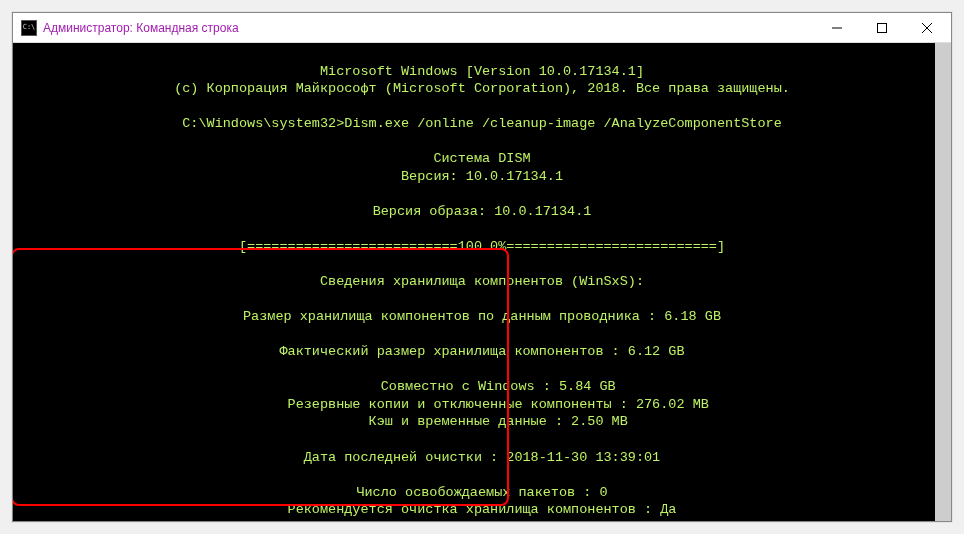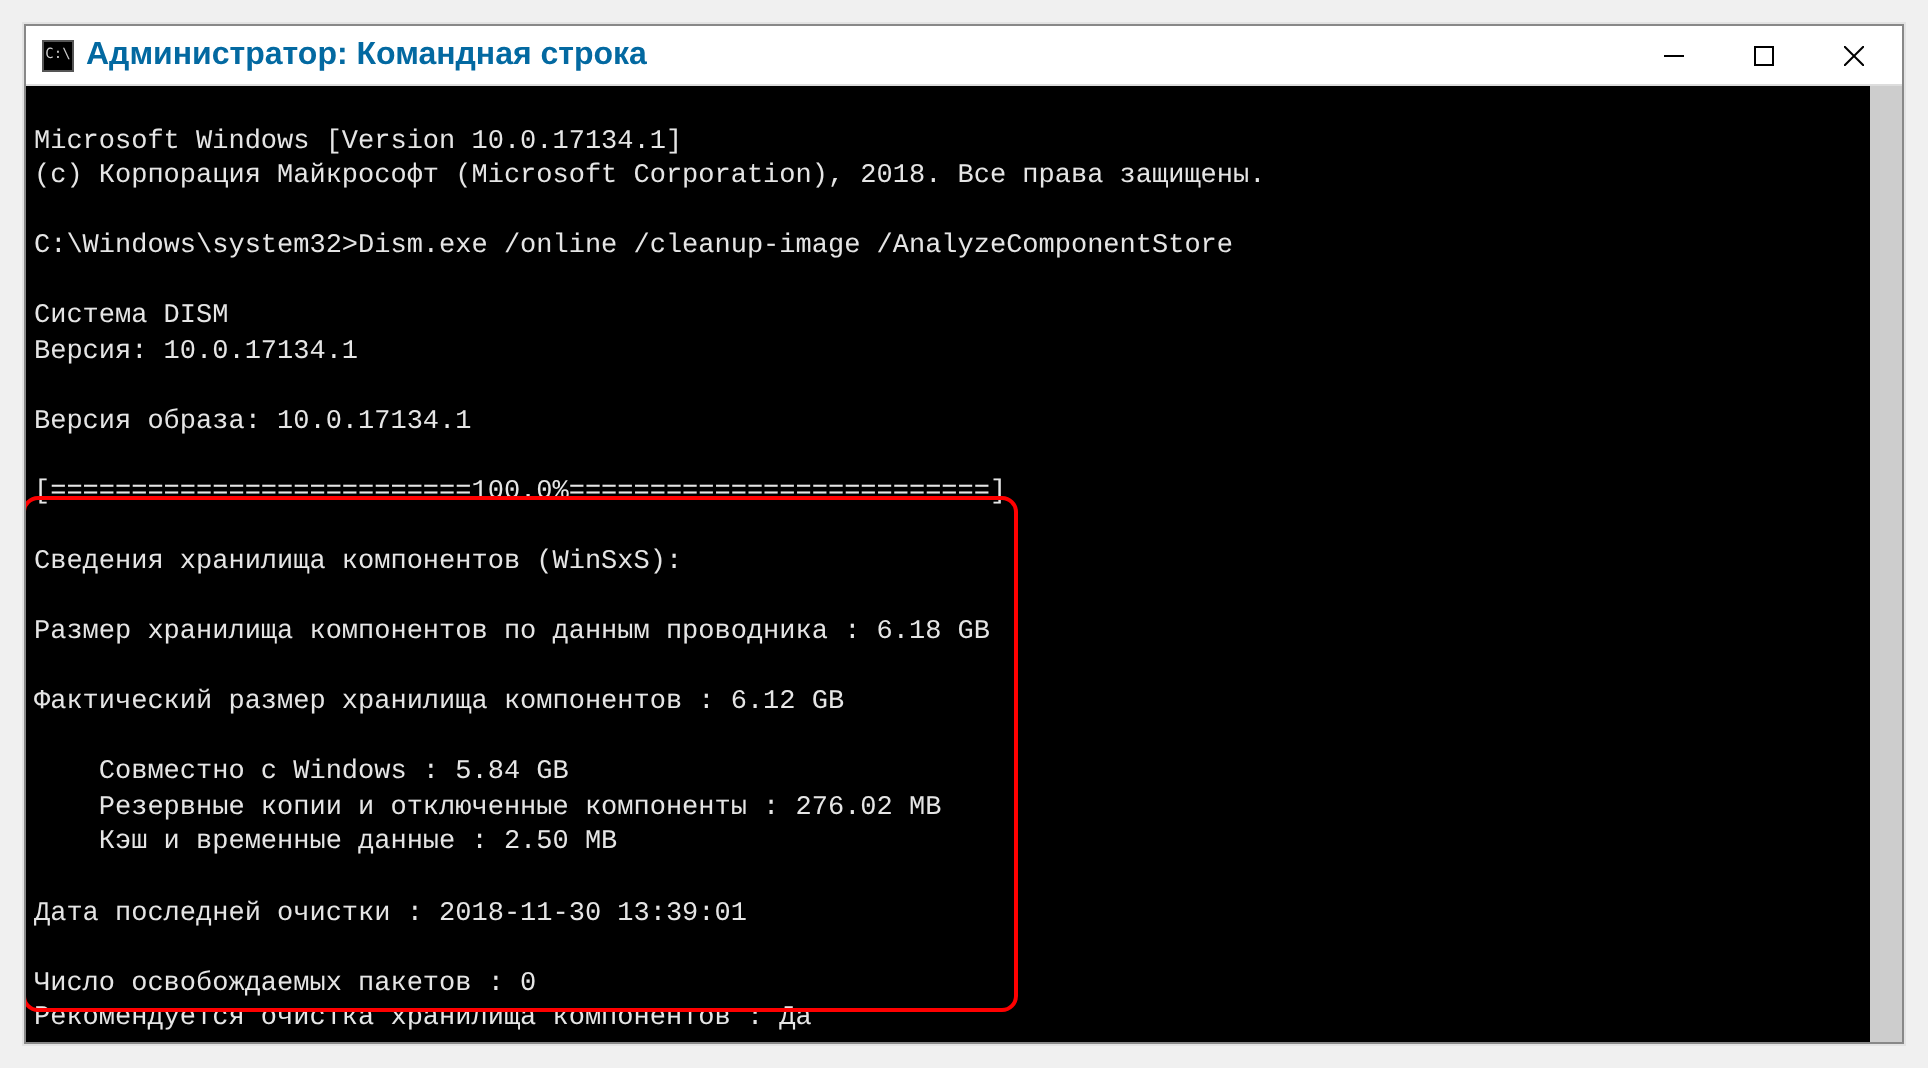--- a/index.html
+++ b/index.html
@@ -38,49 +38,49 @@
       background: #000;
       border: 1px solid #555;
     }
     .titlebar-icon-inner {
       font-size: 7px;
       color: #ccc;
       font-family: monospace;
       line-height: 1;
     }
     .titlebar-text {
-      font-size: 16px;
-      color: #0369a1;
+      font-size: 12px;
+      color: #a21caf;
       flex: 1;
-      font-weight: bold;
     }
     .titlebar-controls {
       display: flex;
     }
     .titlebar-btn {
       width: 45px;
       height: 29px;
       display: flex;
       align-items: center;
       justify-content: center;
       font-size: 10px;
       color: #000;
       cursor: pointer;
     }
     .titlebar-btn svg { width: 10px; height: 10px; }
     .console-area {
       flex: 1;
       background: #000;
-      color: #e5e5e5;
+      color: #bef264;
       font-family: Consolas, "Courier New", monospace;
       font-size: 13.5px;
       line-height: 1.3;
       padding: 2px 4px;
       position: relative;
       overflow: hidden;
+      text-align: center;
     }
     .console-content {
       white-space: pre;
       position: relative;
     }
     .scrollbar {
       position: absolute;
       right: 0;
       top: 0;
       bottom: 0;

